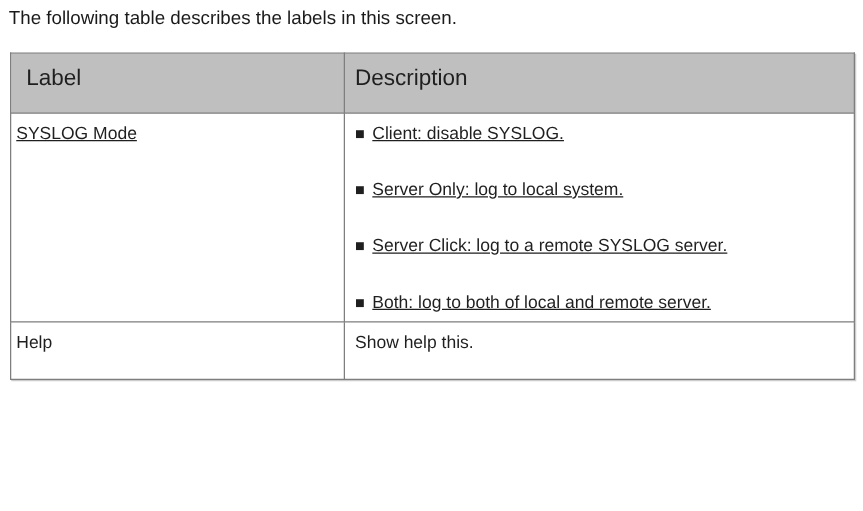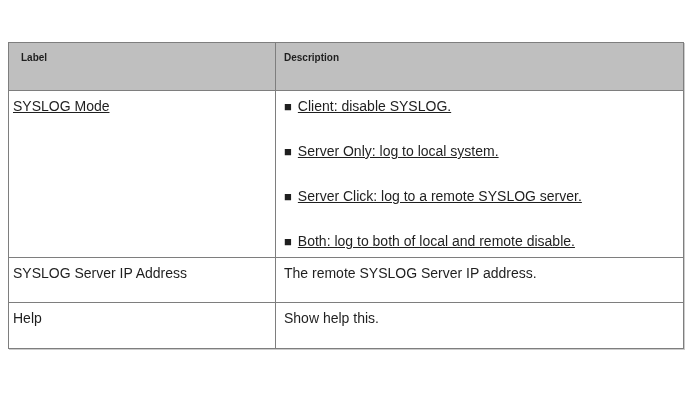--- a/index.html
+++ b/index.html
@@ -41,22 +41,22 @@
   th, td {
     border: 1px solid var(--border);
     vertical-align: top;
     text-align: left;
     overflow: hidden;
   }
 
   tr.header-row { height: 48px; }
   th {
     background: var(--header-bg);
-    font-weight: bold;
-    font-size: 10px;
+    font-weight: normal;
+    font-size: 18px;
     padding: 9px 8px 6px 12px;
   }
   th.th-desc { padding-left: 8px; }
 
   tr.row-mode   { height: 151px; text-decoration: underline; }
   tr.row-ip     { height: 45px; }
   tr.row-apply  { height: 46px; }
   tr.row-help   { height: 46px; }
 
   td.label-cell { padding: 6px 8px 6px 4px; line-height: 19px; }
@@ -68,45 +68,42 @@
     display: inline-block;
     margin-right: 6px;
     font-size: 13px;
   }
 </style>
 </head>
 <body>
 
 <div class="page">
 
+  <p class="intro">The following table describes the labels in this screen.</p>
 
   <table class="desc-table">
     <colgroup>
       <col class="col-label">
       <col class="col-desc">
     </colgroup>
     <thead>
       <tr class="header-row">
         <th class="th-label">Label</th>
         <th class="th-desc">Description</th>
       </tr>
     </thead>
     <tbody>
       <tr class="row-mode">
         <td class="label-cell">SYSLOG Mode</td>
         <td class="desc-cell">
           <p class="bullet-line"><span class="bullet">■</span><span>Client: disable SYSLOG.</span></p>
           <p class="bullet-line"><span class="bullet">■</span><span>Server Only: log to local system.</span></p>
           <p class="bullet-line"><span class="bullet">■</span><span>Server Click: log to a remote SYSLOG server.</span></p>
-          <p class="bullet-line"><span class="bullet">■</span><span>Both: log to both of local and remote disable.</span></p>
+          <p class="bullet-line"><span class="bullet">■</span><span>Both: log to both of local and remote server.</span></p>
         </td>
-      </tr>
-      <tr class="row-ip">
-        <td class="label-cell">SYSLOG Server IP Address</td>
-        <td class="desc-cell">The remote SYSLOG Server IP address.</td>
       </tr>
       <tr class="row-help">
         <td class="label-cell">Help</td>
         <td class="desc-cell">Show help this.</td>
       </tr>
     </tbody>
   </table>
 
 </div>
 

